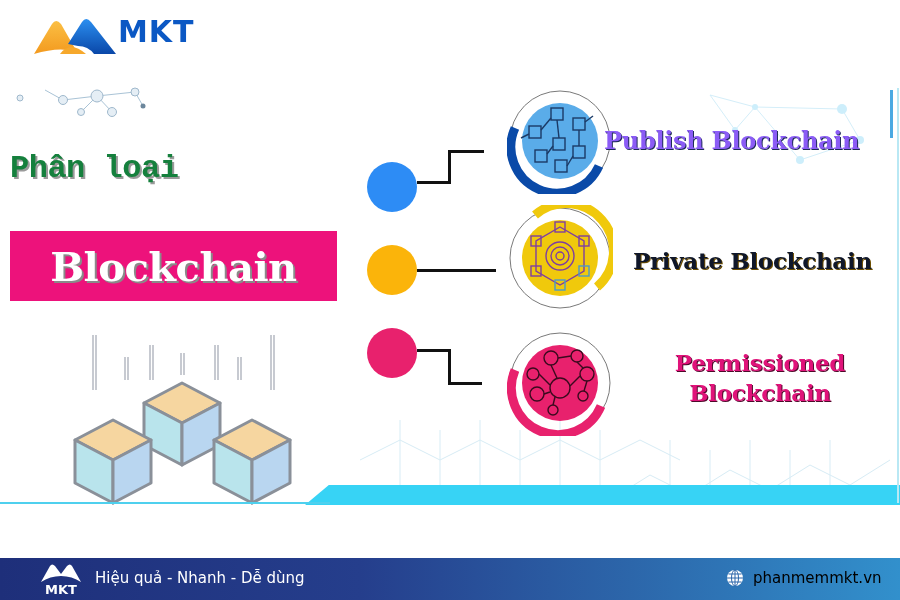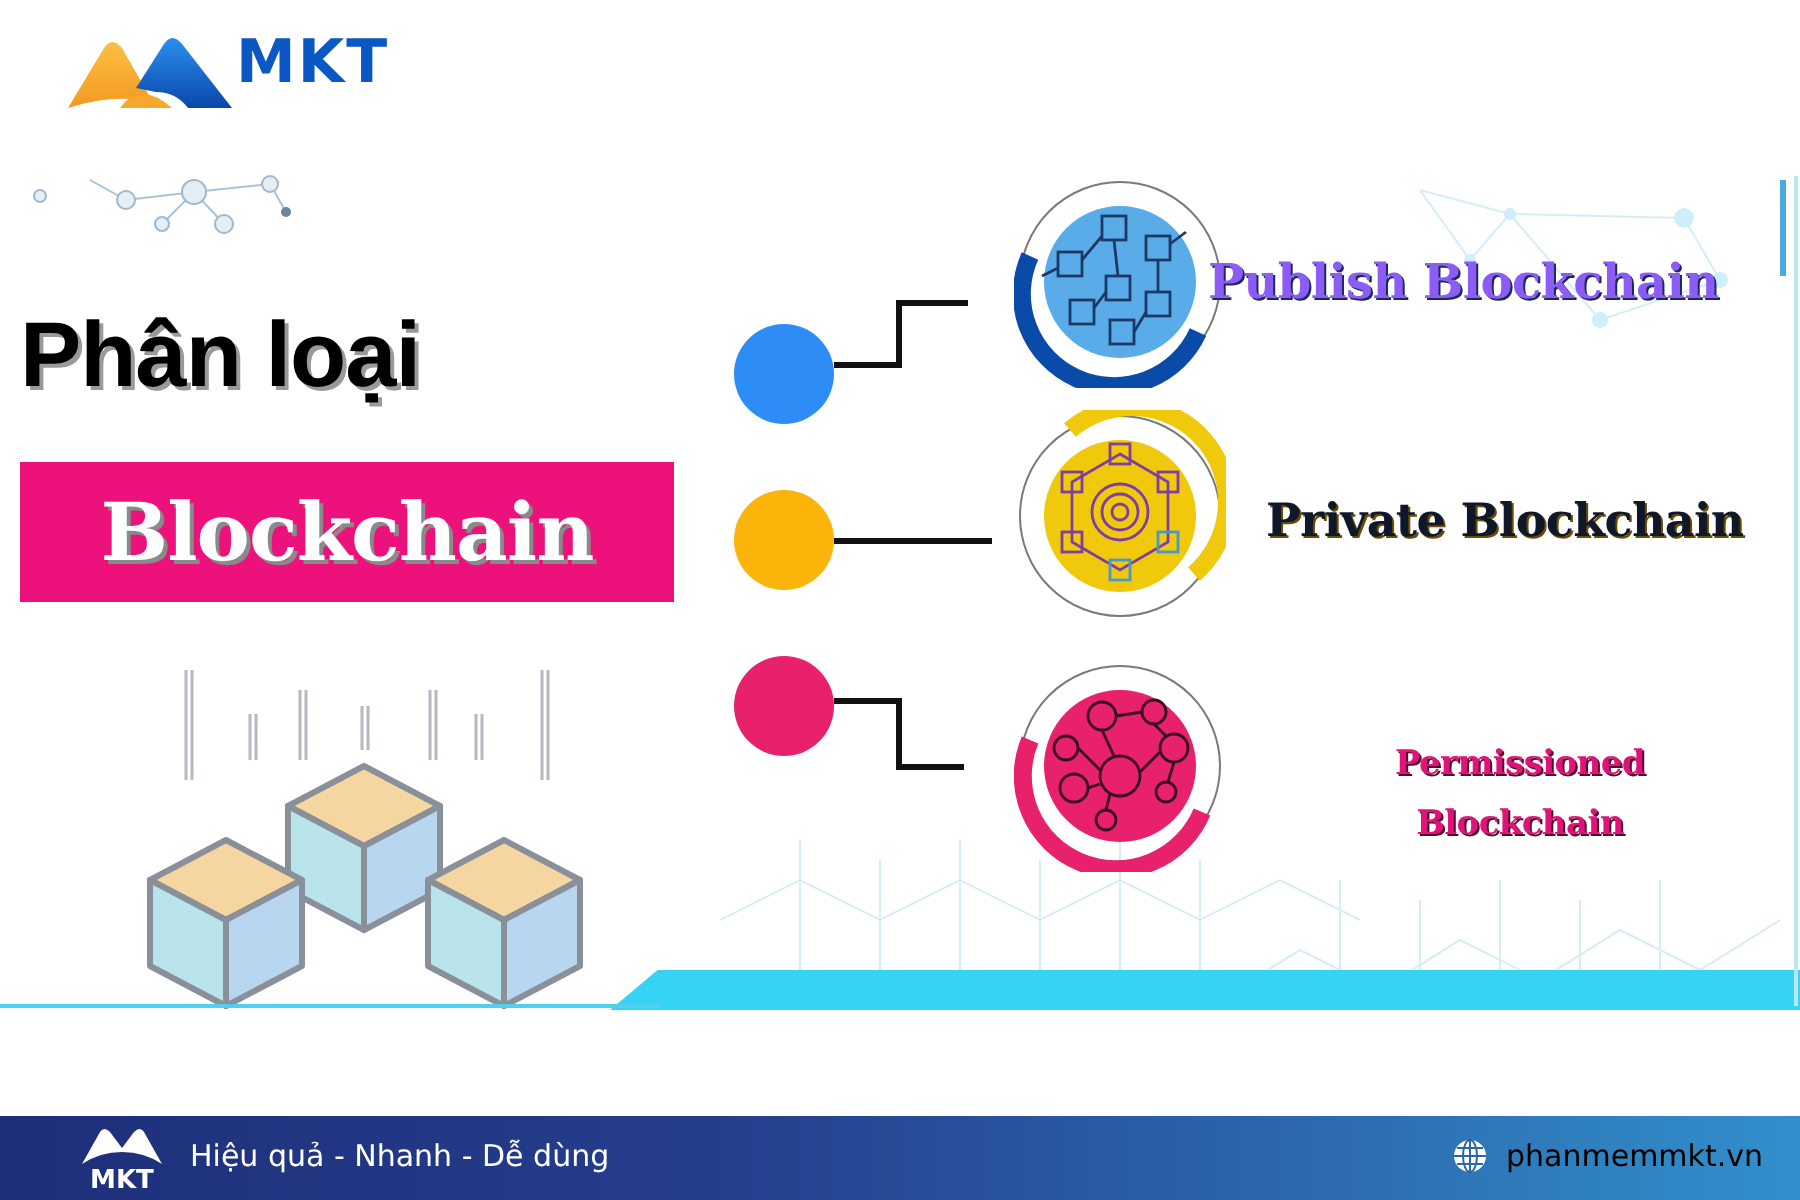--- a/index.html
+++ b/index.html
@@ -6,39 +6,39 @@
   html, body { width:900px; height:600px; overflow:hidden; background:#ffffff; }
   body { position:relative; font-family:"DejaVu Serif", serif; }
 
   .abs { position:absolute; }
 
   
   .logo { left:30px; top:12px; width:180px; height:48px; }
   .logo-text { left:118px; top:14px; font-family:"DejaVu Sans", sans-serif; font-weight:bold; font-size:30px; color:#0b58c4; letter-spacing:1px; }
 
   
-  .title { left:10px; top:150px; font-family:Liberation Sans, sans-serif; font-weight:900; font-size:46px; color:#000000; text-shadow:2px 2px 0 #9a9a9a; letter-spacing:-0.5px; }
+  .title { left:10px; top:150px; font-family:Liberation Mono, monospace; font-weight:900; font-size:32px; color:#15803d; text-shadow:2px 2px 0 #9a9a9a; letter-spacing:-0.5px; }
   .pink-box { left:10px; top:231px; width:327px; height:70px; background:#ed127b; display:flex; align-items:center; justify-content:center; }
   .pink-box span { font-family:"DejaVu Serif", serif; font-weight:900; font-size:40px; color:#ffffff; text-shadow:2px 2px 0 #8a8a8a; letter-spacing:-0.5px; }
 
   
   .band { left:305px; top:485px; width:595px; height:20px; background:#37d3f5; clip-path:polygon(4% 0, 100% 0, 100% 100%, 0 100%); }
   .left-line { left:0; top:502px; width:330px; height:2px; background:#4fd0ee; }
   .right-line { left:897px; top:88px; width:2px; height:415px; background:#b9e8f4; }
   .right-accent { left:890px; top:90px; width:3px; height:48px; background:#4aa9e2; }
 
   
   .dot { width:50px; height:50px; border-radius:50%; }
   .conn { background:#111; }
 
   
   .label { font-family:"DejaVu Serif", serif; font-weight:900; letter-spacing:-0.3px; }
   .lbl-pub { left:604px; top:126px; font-size:24px; color:#8b5cf6; text-shadow:1px 1px 0 #1d2a55; }
   .lbl-pri { left:633px; top:247px; font-size:23px; color:#0f172a; text-shadow:1px 1px 0 #6b4d00; }
-  .lbl-per { left:640px; top:348px; width:240px; text-align:center; font-size:17px; line-height:30px; color:#e0137a; text-shadow:1px 1px 0 #4d0b2a;margin-top:19px; }
+  .lbl-per { left:640px; top:348px; width:240px; text-align:center; font-size:23px; line-height:30px; color:#e0137a; text-shadow:1px 1px 0 #4d0b2a; }
 
   
   .footer { left:0; top:558px; width:900px; height:42px; background:linear-gradient(90deg,#1e2f7a 0%,#253e8c 40%,#2c66aa 70%,#3290cc 100%); }
   .footer-tag { left:95px; top:569px; font-family:"DejaVu Sans", sans-serif; font-size:15px; color:#ffffff; }
   .footer-url { left:753px; top:569px; font-family:"DejaVu Sans", sans-serif; font-size:15px; color:#000000; }
   .globe { left:726px; top:569px; width:18px; height:18px; }
   .footer-logo { left:38px; top:560px; width:46px; height:38px; }
 </style>
 </head>
 <body>

